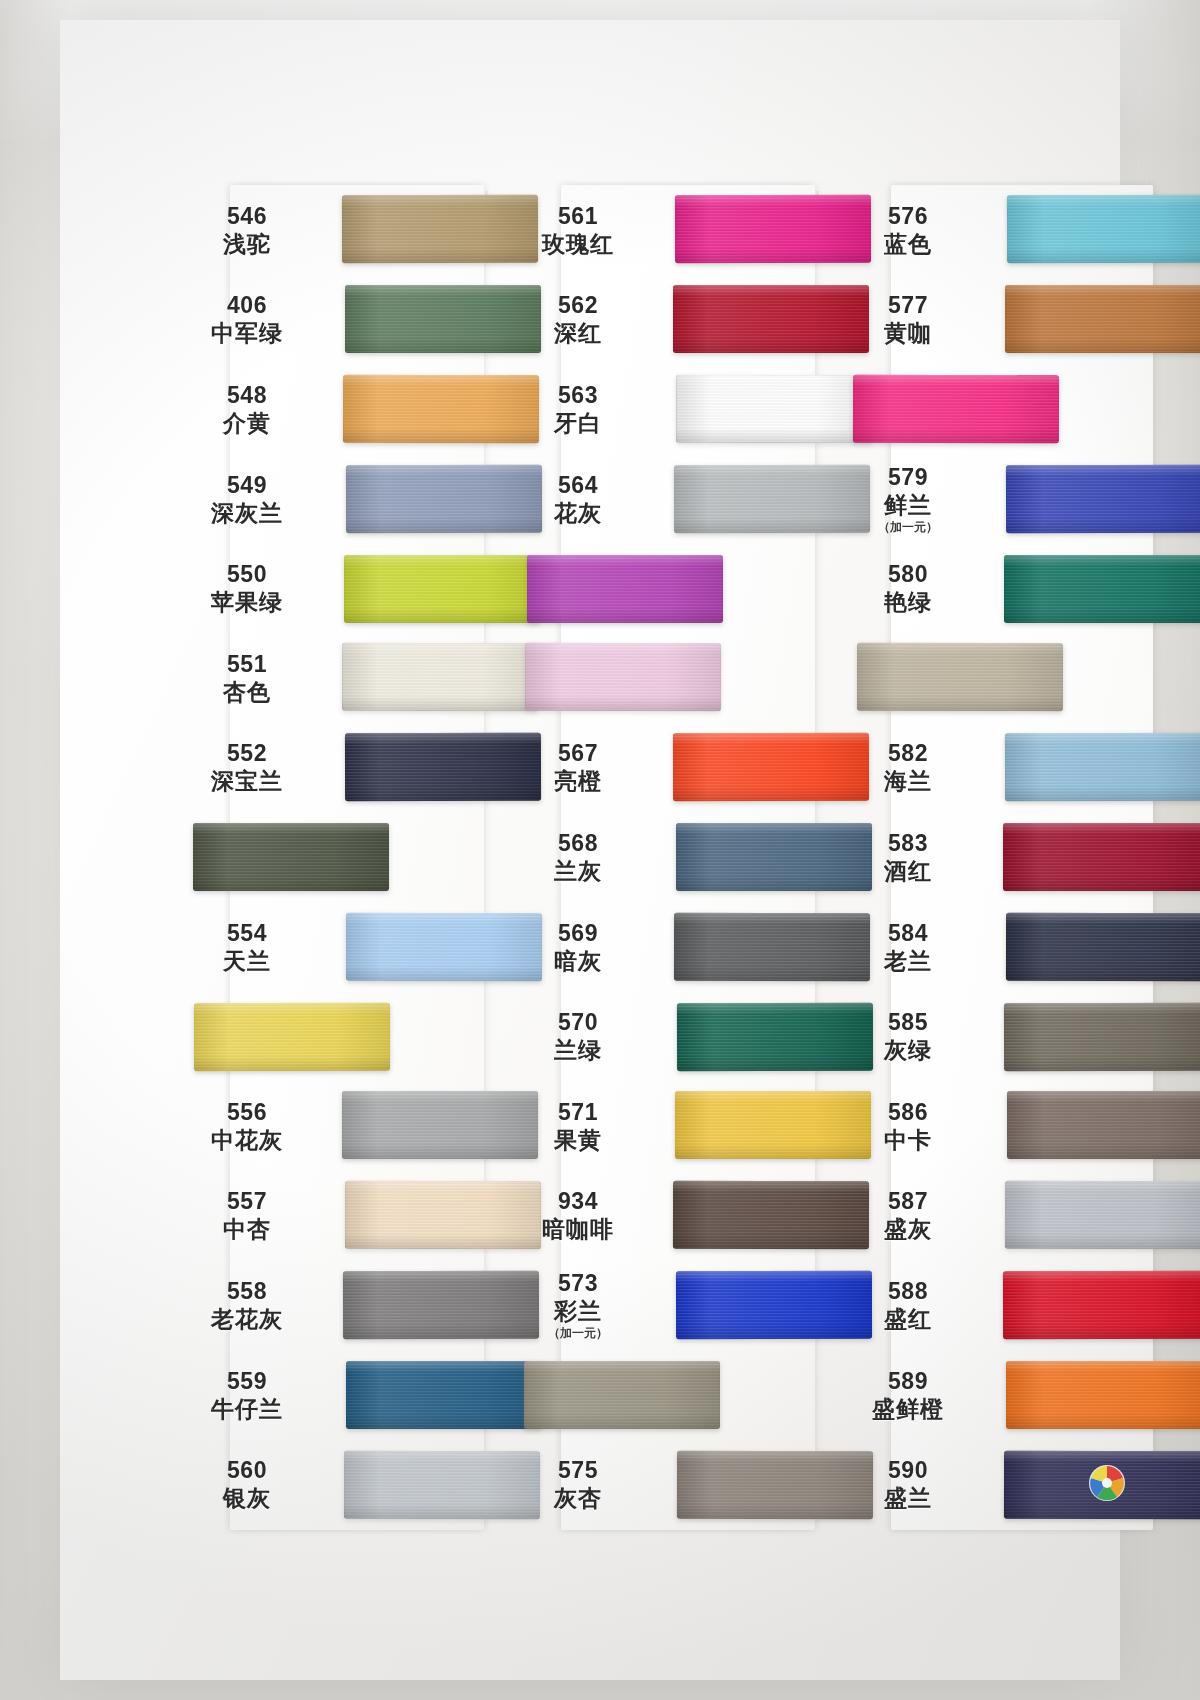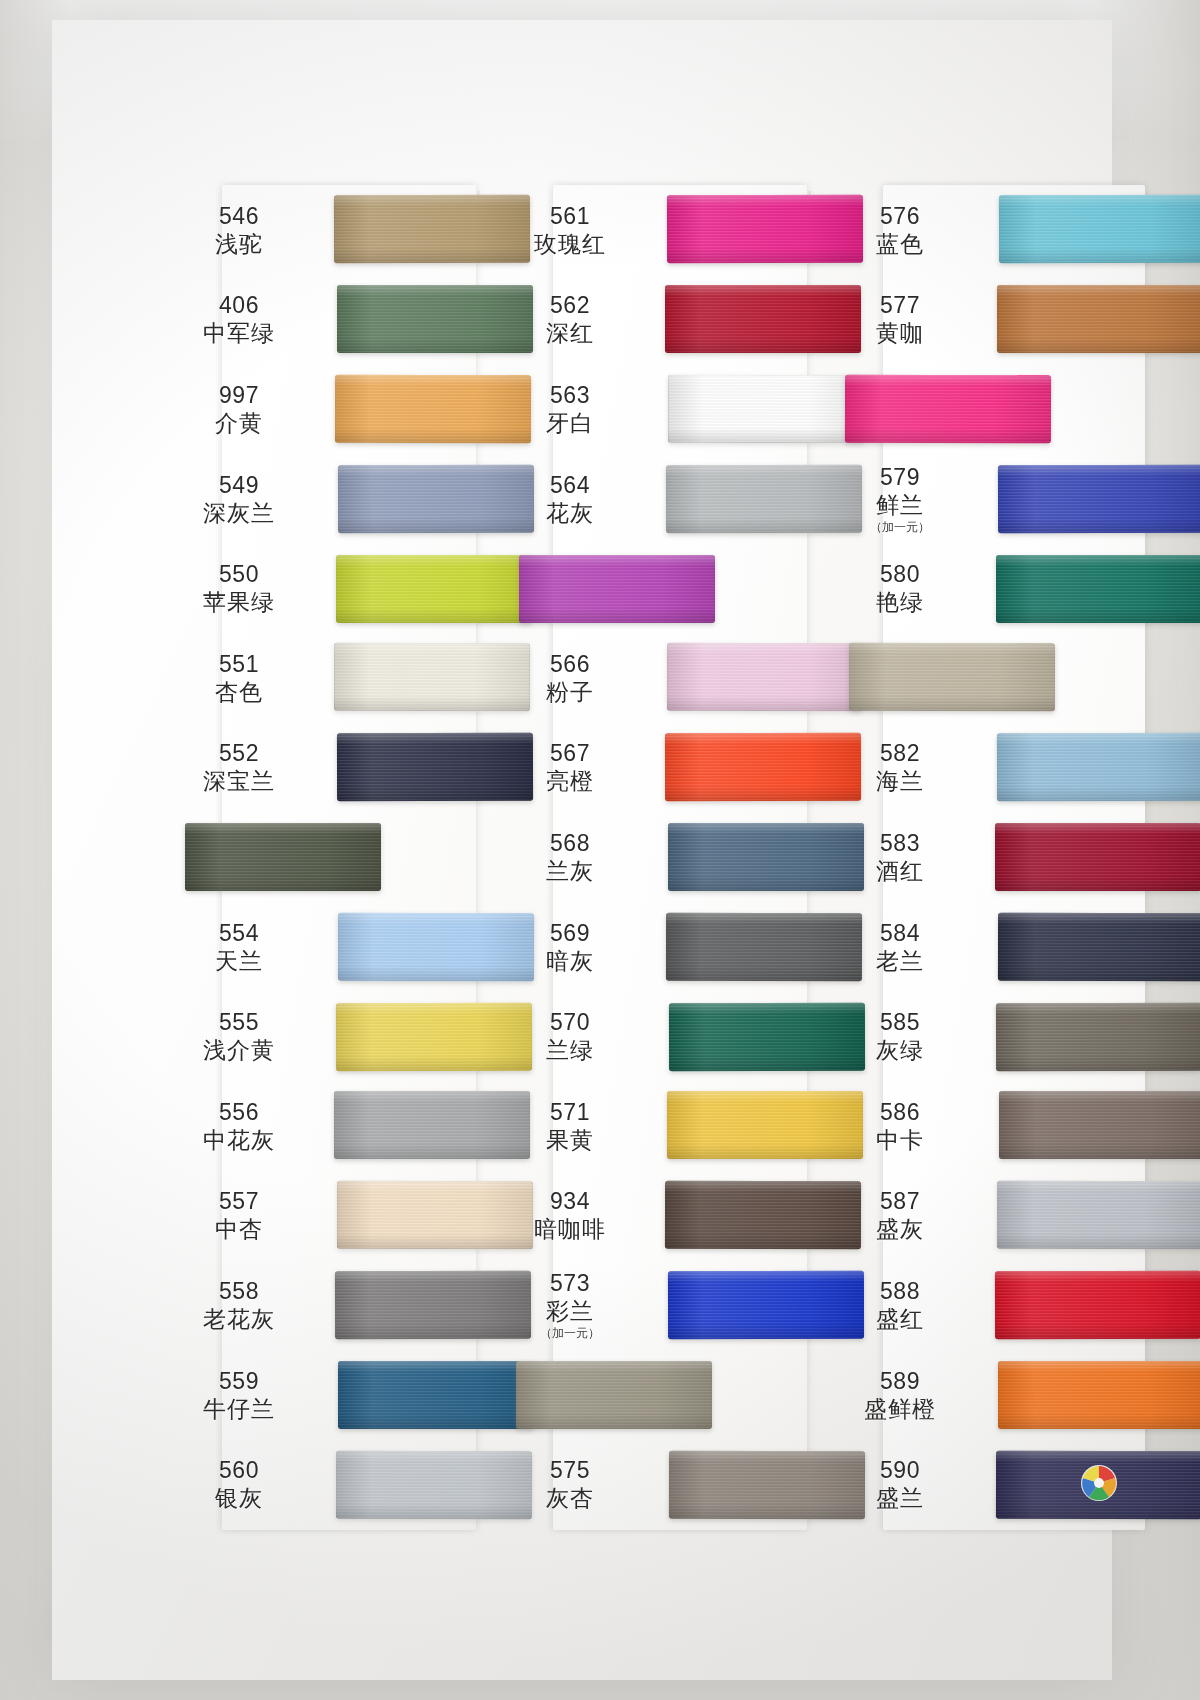--- a/index.html
+++ b/index.html
@@ -36,23 +36,24 @@
   }
   #bottom-shadow{
     position:absolute;left:0;bottom:0;width:1200px;height:150px;
     background:linear-gradient(0deg,#dedcd8 0%,rgba(240,239,236,0) 100%);
     opacity:.7;
   }
 
   
   #card-sheet{
     position:absolute;
-    left:52px;top:20px;width:1060px;height:1660px;
+    left:60px;top:20px;width:1060px;height:1660px;
     background:linear-gradient(115deg,#ffffff 0%,#fdfdfd 30%,#f7f6f4 70%,#f1f0ee 100%);
     box-shadow:0 0 60px rgba(120,118,112,.22);
+    font-weight:bold;
   }
 
   
   .column{
     position:absolute;
     top:165px;
     width:312px;
     height:1345px;
   }
   #column-1{left:112px;}
@@ -204,21 +205,21 @@
         <div class="label">
           <span class="code">406</span>
           <span class="name">中军绿</span>
         </div>
         <div class="skein-wrap">
           <div class="skein" title="547 中军绿" style="background: rgb(91, 122, 93); margin-left: 1px; margin-top: -1px; transform: rotate(0deg);"></div>
         </div>
       </div>
       <div class="row" style="top: 179.2px;">
         <div class="label">
-          <span class="code">997</span>
+          <span class="code">548</span>
           <span class="name">介黄</span>
         </div>
         <div class="skein-wrap">
           <div class="skein" title="548 介黄" style="background: rgb(237, 169, 84); margin-left: -1px; margin-top: 0px; transform: rotate(0.12deg);"></div>
         </div>
       </div>
       <div class="row" style="top: 268.8px;">
         <div class="label">
           <span class="code">549</span>
           <span class="name">深灰兰</span>
@@ -262,24 +263,20 @@
       <div class="row" style="top: 716.8px;">
         <div class="label">
           <span class="code">554</span>
           <span class="name">天兰</span>
         </div>
         <div class="skein-wrap">
           <div class="skein" title="554 天兰" style="background: rgb(168, 205, 242); margin-left: 2px; margin-top: 1px; transform: rotate(0.12deg);"></div>
         </div>
       </div>
       <div class="row" style="top: 806.4px;">
-        <div class="label">
-          <span class="code">555</span>
-          <span class="name">浅介黄</span>
-        </div>
         <div class="skein-wrap">
           <div class="skein" title="555 浅介黄" style="background: rgb(234, 213, 85); margin-left: 0px; margin-top: 2px; transform: rotate(-0.12deg);"></div>
         </div>
       </div>
       <div class="row" style="top: 896px;">
         <div class="label">
           <span class="code">556</span>
           <span class="name">中花灰</span>
         </div>
         <div class="skein-wrap">
@@ -362,24 +359,20 @@
         <div class="skein-wrap">
           <div class="skein" title="564 花灰" style="background: rgb(182, 186, 188); margin-left: -1px; margin-top: 1px; transform: rotate(-0.12deg);"></div>
         </div>
       </div>
       <div class="row" style="top: 358.4px;">
         <div class="skein-wrap">
           <div class="skein" title="565 深玫红" style="background: rgb(179, 67, 182); margin-left: 2px; margin-top: 2px; transform: rotate(0deg);"></div>
         </div>
       </div>
       <div class="row" style="top: 448px;">
-        <div class="label">
-          <span class="code">566</span>
-          <span class="name">粉子</span>
-        </div>
         <div class="skein-wrap">
           <div class="skein pale" title="566 粉子" style="background: rgb(239, 201, 224); margin-left: 0px; margin-top: -2px; transform: rotate(0.12deg);"></div>
         </div>
       </div>
       <div class="row" style="top: 537.6px;">
         <div class="label">
           <span class="code">567</span>
           <span class="name">亮橙</span>
         </div>
         <div class="skein-wrap">

